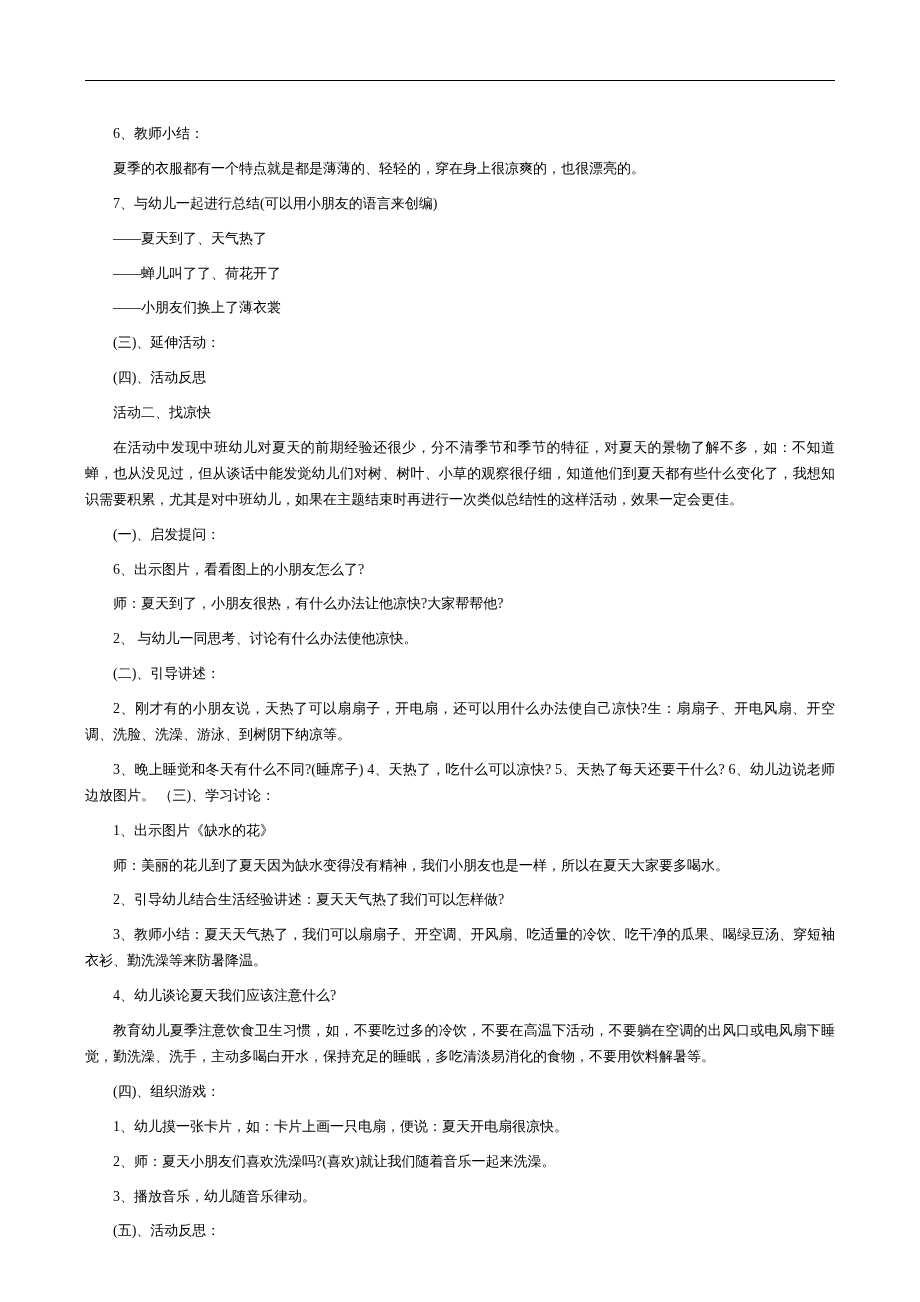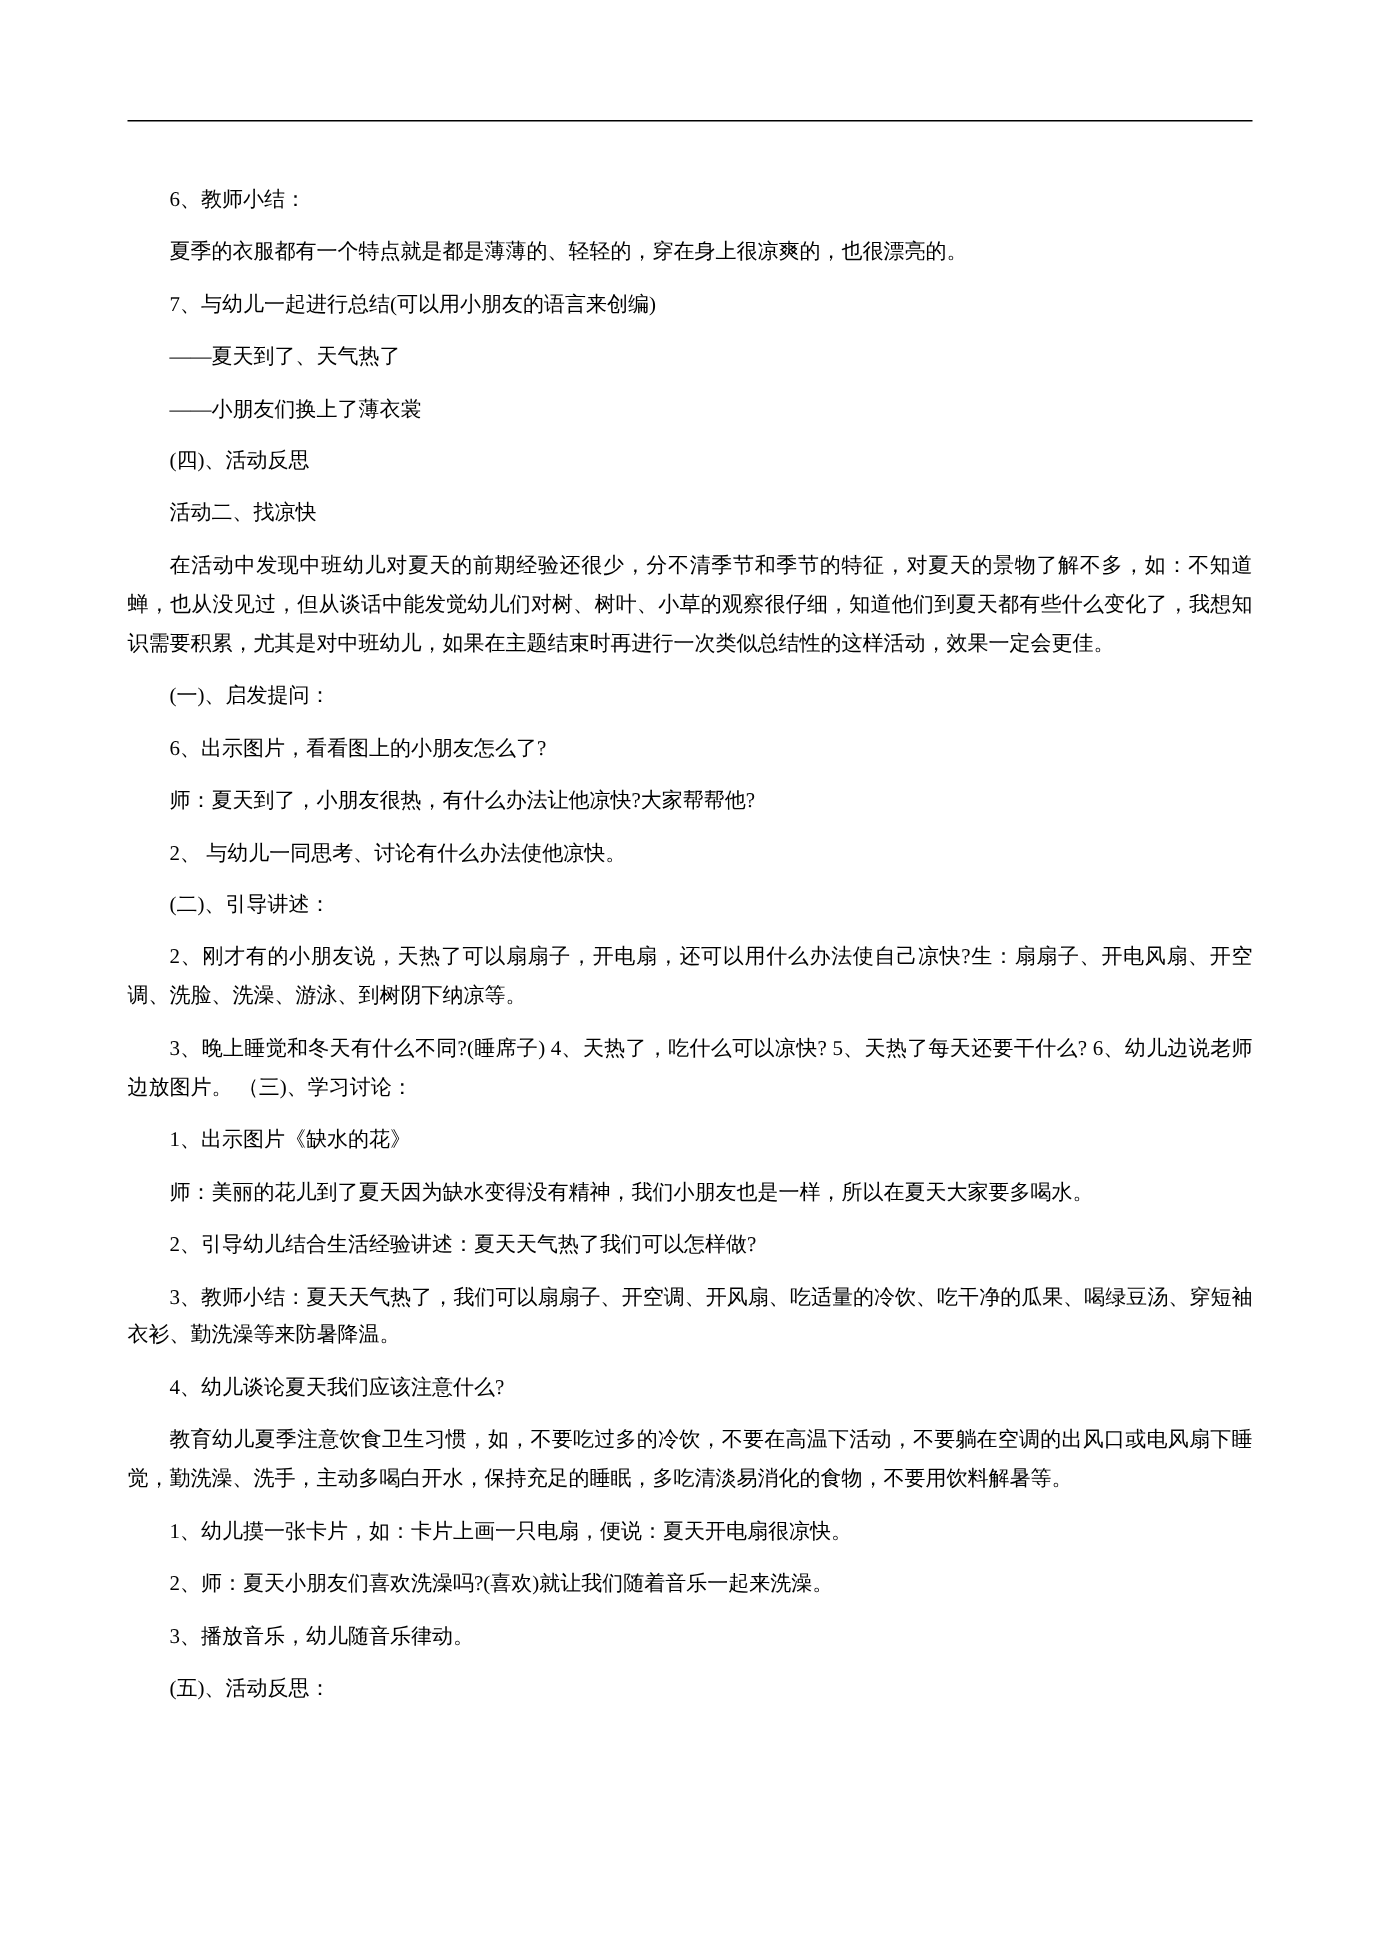--- a/index.html
+++ b/index.html
@@ -10,35 +10,38 @@
 </style>
 </head>
 <body>
 
 <div class="page">
   <div class="hr"></div>
   <p class="indent">6、教师小结：</p>
   <p class="indent">夏季的衣服都有一个特点就是都是薄薄的、轻轻的，穿在身上很凉爽的，也很漂亮的。</p>
   <p class="indent">7、与幼儿一起进行总结(可以用小朋友的语言来创编)</p>
   <p class="indent">——夏天到了、天气热了</p>
+  <p class="indent">——蝉儿叫了了、荷花开了</p>
   <p class="indent">——小朋友们换上了薄衣裳</p>
+  <p class="indent">(三)、延伸活动：</p>
   <p class="indent">(四)、活动反思</p>
   <p class="indent">活动二、找凉快</p>
   <p class="indent">在活动中发现中班幼儿对夏天的前期经验还很少，分不清季节和季节的特征，对夏天的景物了解不多，如：不知道蝉，也从没见过，但从谈话中能发觉幼儿们对树、树叶、小草的观察很仔细，知道他们到夏天都有些什么变化了，我想知识需要积累，尤其是对中班幼儿，如果在主题结束时再进行一次类似总结性的这样活动，效果一定会更佳。</p>
   <p class="indent">(一)、启发提问：</p>
   <p class="indent">6、出示图片，看看图上的小朋友怎么了?</p>
   <p class="indent">师：夏天到了，小朋友很热，有什么办法让他凉快?大家帮帮他?</p>
   <p class="indent">2、 与幼儿一同思考、讨论有什么办法使他凉快。</p>
   <p class="indent">(二)、引导讲述：</p>
   <p class="indent">2、刚才有的小朋友说，天热了可以扇扇子，开电扇，还可以用什么办法使自己凉快?生：扇扇子、开电风扇、开空调、洗脸、洗澡、游泳、到树阴下纳凉等。</p>
   <p class="indent">3、晚上睡觉和冬天有什么不同?(睡席子) 4、天热了，吃什么可以凉快? 5、天热了每天还要干什么? 6、幼儿边说老师边放图片。 （三)、学习讨论：</p>
   <p class="indent">1、出示图片《缺水的花》</p>
   <p class="indent">师：美丽的花儿到了夏天因为缺水变得没有精神，我们小朋友也是一样，所以在夏天大家要多喝水。</p>
   <p class="indent">2、引导幼儿结合生活经验讲述：夏天天气热了我们可以怎样做?</p>
   <p class="indent">3、教师小结：夏天天气热了，我们可以扇扇子、开空调、开风扇、吃适量的冷饮、吃干净的瓜果、喝绿豆汤、穿短袖衣衫、勤洗澡等来防暑降温。</p>
   <p class="indent">4、幼儿谈论夏天我们应该注意什么?</p>
   <p class="indent">教育幼儿夏季注意饮食卫生习惯，如，不要吃过多的冷饮，不要在高温下活动，不要躺在空调的出风口或电风扇下睡觉，勤洗澡、洗手，主动多喝白开水，保持充足的睡眠，多吃清淡易消化的食物，不要用饮料解暑等。</p>
+  <p class="indent">(四)、组织游戏：</p>
   <p class="indent">1、幼儿摸一张卡片，如：卡片上画一只电扇，便说：夏天开电扇很凉快。</p>
   <p class="indent">2、师：夏天小朋友们喜欢洗澡吗?(喜欢)就让我们随着音乐一起来洗澡。</p>
   <p class="indent">3、播放音乐，幼儿随音乐律动。</p>
   <p class="indent">(五)、活动反思：</p>
 
 </div>
 
 </body></html>

